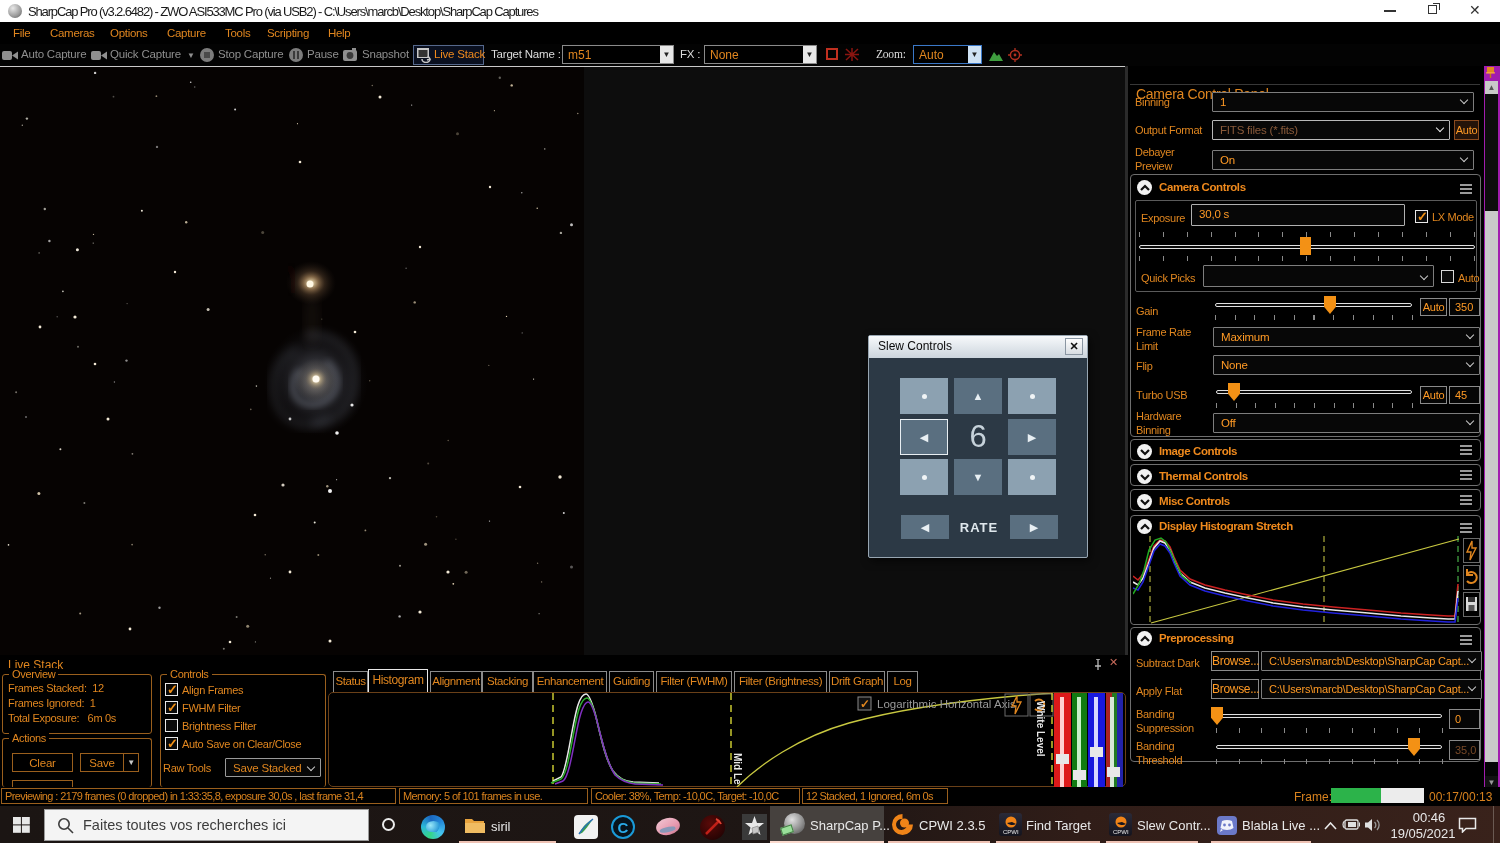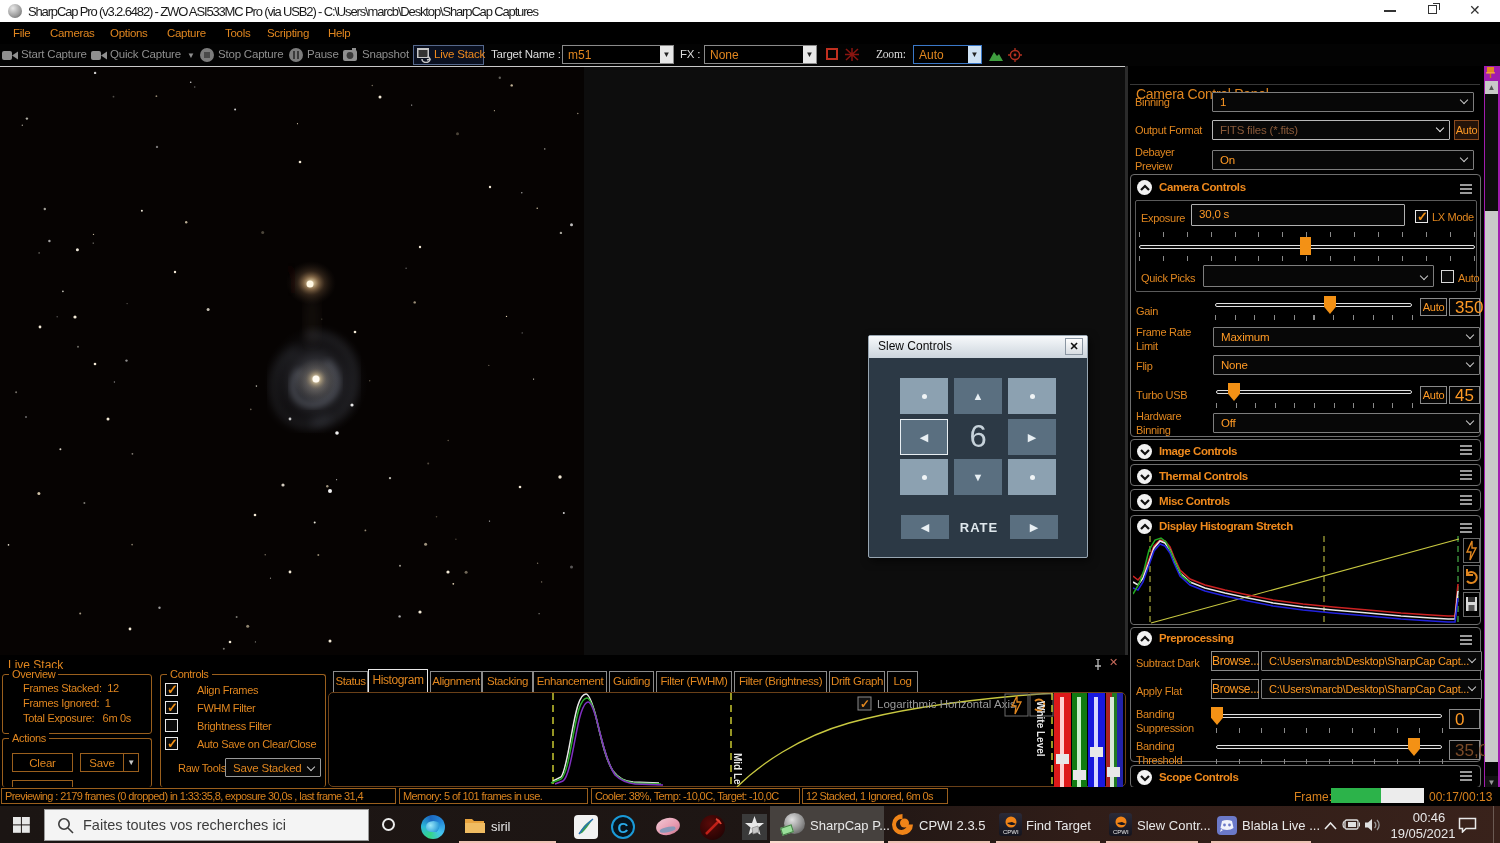--- a/index.html
+++ b/index.html
@@ -1,19 +1,19 @@
 <!DOCTYPE html>
 <html><head>
 <meta charset="utf-8">
 <style>
 * { margin:0; padding:0; box-sizing:border-box; }
 html,body { width:1500px; height:843px; overflow:hidden; background:#000; }
 body { font-family:"Liberation Sans", sans-serif; position:relative; }
 .abs { position:absolute; }
-.or { color:#e0861f; letter-spacing:-0.3px;margin-left:15px; }
+.or { color:#e0861f; letter-spacing:-0.3px; }
 #root { position:absolute; left:0; top:0; width:1500px; height:843px; background:#a21caf; }
 
 
 #titlebar { left:0; top:0; width:1500px; height:22px; background:#ffffff; }
 #titletext { left:28px; top:4px; font-size:13px; color:#1a1a1a; letter-spacing:-1.15px; }
 
 
 #menubar { left:0; top:22px; width:1500px; height:22px; background:#000; }
 .mitem { position:absolute; top:5px; font-size:11.5px; color:#e0861f; letter-spacing:-0.3px; }
 
@@ -37,21 +37,21 @@
 .sel { position:absolute; background:#070707; border:1px solid #7d7d7d; border-radius:1px; }
 .sel .sv { position:absolute; left:7px; top:3px; font-size:11.5px; color:#ff9a25; white-space:nowrap; letter-spacing:-0.2px; }
 .sel .sa { position:absolute; right:6px; top:4px; width:6px; height:6px; border-right:1.7px solid #c8c8c8; border-bottom:1.7px solid #c8c8c8; transform:rotate(45deg); font-size:0; }
 .secbox { position:absolute; left:2px; border:1px solid #6e6e6e; border-radius:4px; background:#000; }
 .seccirc { position:absolute; left:6px; top:4px; width:15px; height:15px; border-radius:50%; background:#f2f2f2; }
 .seccirc svg { position:absolute; left:2.5px; top:3.5px; }
 .sectitle { position:absolute; left:28px; top:5px; font-size:11.5px; font-weight:bold; color:#f08a1d; letter-spacing:-0.4px; }
 .burger { position:absolute; right:8px; top:5px; width:12px; height:10px; border-top:2px solid #9a9a9a; border-bottom:2px solid #9a9a9a; }
 .burger:after { content:""; position:absolute; left:0; top:2px; width:12px; height:2px; background:#9a9a9a; }
 .autobtn { position:absolute; border:1px solid #8a8a8a; background:#050505; color:#ff9a25; font-size:11px; letter-spacing:-0.3px; text-align:center; }
-.valbox { position:absolute; border:1px solid #8a8a8a; background:#050505; color:#ff9a25; font-size:17px; padding-left:5px; }
+.valbox { position:absolute; border:1px solid #8a8a8a; background:#050505; color:#ff9a25; font-size:11px; padding-left:5px; }
 .track { position:absolute; height:4px; background:#0a0a0a; border:1px solid #e0e0e0; border-radius:2px; }
 .thumbr { position:absolute; width:11px; background:#f39115; }
 .thumbp { position:absolute; width:12px; height:18px; background:#f39115; clip-path:polygon(0 0,100% 0,100% 60%,50% 100%,0 60%); }
 .ticks { position:absolute; height:5px; }
 .cbx { position:absolute; width:13px; height:13px; background:#0a0a0a; border:1px solid #d8d8d8; }
 .cbx.ck:after { content:"\2713"; position:absolute; left:1px; top:-2px; color:#f39115; font-size:13px; font-weight:bold; }
 
 
 #lspanel { left:0; top:655px; width:1128px; height:132px; background:#000; }
 .gbox { position:absolute; border:1px solid #9a5f1d; border-radius:3px; }
@@ -89,21 +89,21 @@
     <span class="mitem" style="left:225px;">Tools</span>
     <span class="mitem" style="left:267px;">Scripting</span>
     <span class="mitem" style="left:328px;">Help</span>
   </div>
 
   <div class="abs" id="toolbar">
     <svg class="abs" style="left:2px;top:5px;" width="17" height="13" viewBox="0 0 17 13">
         <rect x="0" y="2" width="10" height="9" rx="2" fill="#8f8f8f"></rect>
         <path d="M10 6.5 L16 2.5 V10.5 Z" fill="#8f8f8f"></path>
       </svg>
-    <span class="titem" style="left:21px;">Start Capture</span>
+    <span class="titem" style="left:21px;">Auto Capture</span>
     <svg class="abs" style="left:91px;top:5px;" width="17" height="13" viewBox="0 0 17 13">
         <rect x="0" y="2" width="10" height="9" rx="2" fill="#8f8f8f"></rect>
         <path d="M10 6.5 L16 2.5 V10.5 Z" fill="#8f8f8f"></path>
       </svg>
     <span class="titem" style="left:110px;">Quick Capture</span>
     <span class="titem" style="left:187px;font-size:8px;top:7px;">▼</span>
     <div class="abs" style="left:200px;top:4px;width:14px;height:14px;border-radius:50%;background:#7c7c7c;">
         <div class="abs" style="left:4px;top:4px;width:6px;height:6px;background:#4a4a4a;"></div>
       </div>
     <span class="titem" style="left:218px;">Stop Capture</span>
@@ -492,29 +492,20 @@
       <div class="thumbp" style="left:80px;top:79px;"></div>
       <div class="ticks" style="left:85px;top:100px;width:227px;background:repeating-linear-gradient(90deg,#8a8a8a 0 1px,transparent 1px 22.6px);"></div>
       <div class="valbox" style="left:318px;top:81px;width:31px;height:20px;line-height:19px;">0</div>
       <div class="plabel" style="left:5px;top:112px;">Banding<br>Threshold</div>
       <div class="track" style="left:85px;top:117px;width:226px;"></div>
       <div class="thumbp" style="left:277px;top:110px;"></div>
       <div class="ticks" style="left:85px;top:131px;width:227px;background:repeating-linear-gradient(90deg,#8a8a8a 0 1px,transparent 1px 22.6px);"></div>
       <div class="valbox" style="left:318px;top:112px;width:31px;height:20px;line-height:19px;color:#7a4a28;">35,0</div>
     </div>
 
-    <div class="secbox" style="top:699px;width:351px;height:23px;">
-      <div class="seccirc">
-          <svg width="10" height="8" viewBox="0 0 10 8">
-            <path d="M1 2 L5 6 L9 2" fill="none" stroke="#111" stroke-width="2.2"></path>
-          </svg>
-        </div>
-        <div class="sectitle">Scope Controls</div>
-        <div class="burger"></div>
-    </div>
   </div>
 
   <svg class="abs" style="left:1486px;top:67px;" width="9" height="11" viewBox="0 0 9 11">
       <path d="M4.5 6 V11" stroke="#c87818" stroke-width="1.4"></path>
       <rect x="1" y="0" width="7" height="6" fill="#e08a20"></rect>
       <rect x="0.2" y="5" width="8.6" height="1.6" fill="#f0a040"></rect>
     </svg>
   <div class="abs" style="left:1485px;top:81px;width:13px;height:709px;background:#c9c9c9;">
     <div class="abs" style="left:0px;top:0px;width:13px;height:13px;color:#555;font-size:8px;text-align:center;line-height:13px;">▲</div>
     <div class="abs" style="left:0px;top:13px;width:13px;height:117px;background:#0d0d0d;"></div>

